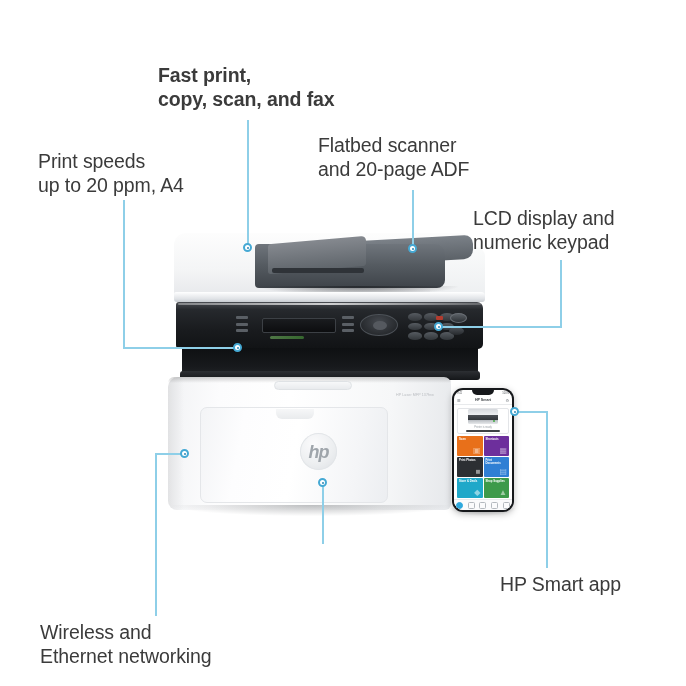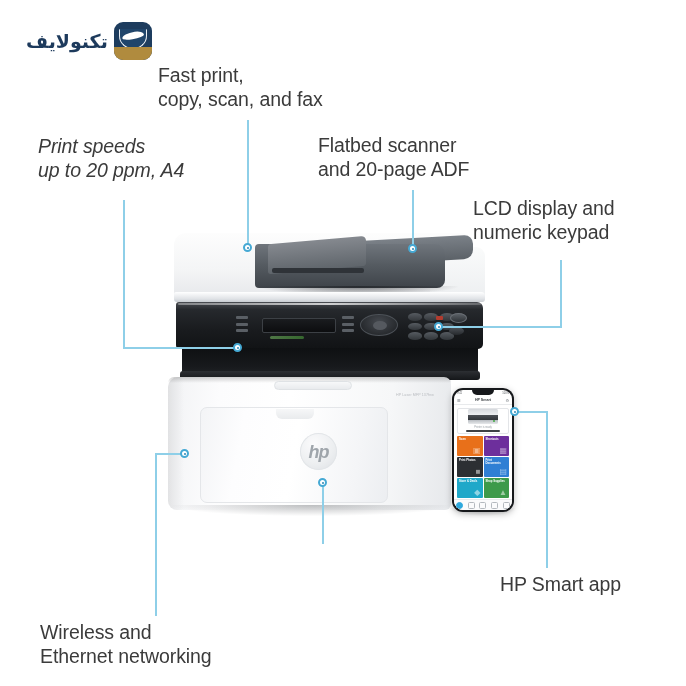--- a/index.html
+++ b/index.html
@@ -58,24 +58,24 @@
   .callout {
     position: absolute;
     font-family: "Liberation Sans", "DejaVu Sans", sans-serif;
     font-size: 19.5px;
     line-height: 24px;
     color: #3b3b3b;
     white-space: pre-line;
     font-weight: 400;
     letter-spacing: -0.1px;
   }
-  .c-fast      { left: 158px; top: 63px;  }
-  .c-speed     { left: 38px;  top: 134px; font-style: italic; }
+  .c-fast      { left: 158px; top: 63px; font-weight: bold;  }
+  .c-speed     { left: 38px;  top: 149px; }
   .c-flatbed   { left: 318px; top: 133px; }
-  .c-lcd       { left: 473px; top: 196px; }
+  .c-lcd       { left: 473px; top: 206px; }
   .c-tray      { left: 214px; top: 548px; }
   .c-smart     { left: 500px; top: 572px; }
   .c-wireless  { left: 40px;  top: 620px; }
 
   
   .ln { position: absolute; background: #8ecfe8; }
   .ln-v { width: 2px; }
   .ln-h { height: 2px; }
 
   .dot {
@@ -398,28 +398,20 @@
     position: absolute; left: 450px; top: 508px;
     width: 66px; height: 8px;
     background: radial-gradient(ellipse at 50% 0%,rgba(30,34,40,.26),rgba(30,34,40,0) 72%);
   }
 </style>
 </head>
 <body>
 
 <div id="stage">
 
-  <div class="logo-wrap">
-    <div class="logo-text">تکنولایف</div>
-    <div class="logo-mark">
-      <div class="bowl"></div>
-      <div class="swoosh"></div>
-      <div class="gold"></div>
-    </div>
-  </div>
 
   <div id="printer">
 
     <div class="scan-lid"></div>
     <div class="scan-lid-right"></div>
 
     <div class="adf-wing"></div>
     <div class="adf-body"></div>
     <div class="adf-lid"></div>
     <div class="adf-slot"></div>

